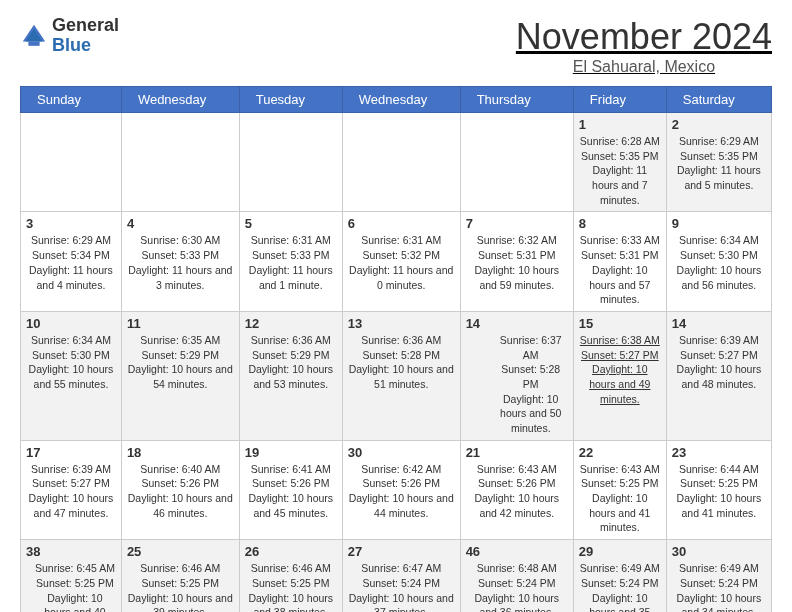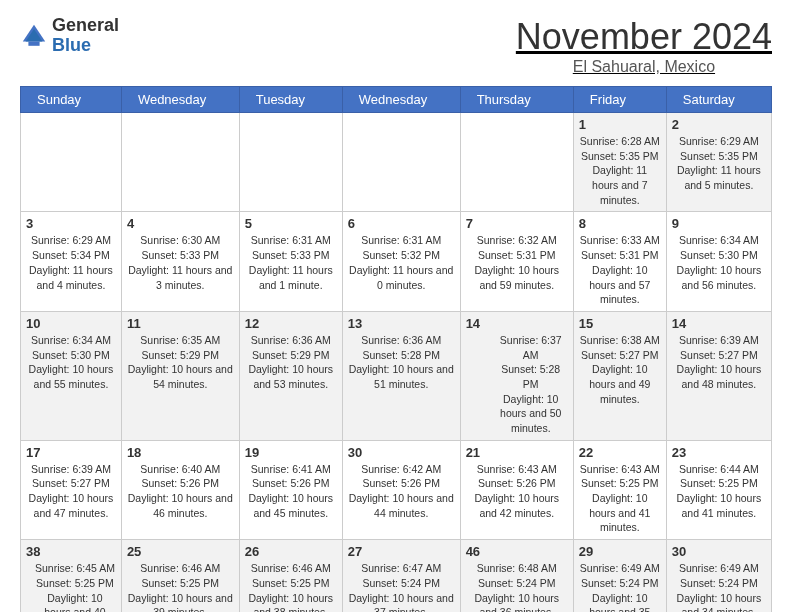--- a/index.html
+++ b/index.html
@@ -226,21 +226,21 @@
 Daylight: 10 hours and 51 minutes.</div>
           </td>
           <td>
             <span class="day-num">14</span>
             <div class="day-info" style="white-space: pre-line; margin-left: 28px;">Sunrise: 6:37 AM
 Sunset: 5:28 PM
 Daylight: 10 hours and 50 minutes.</div>
           </td>
           <td>
             <span class="day-num">15</span>
-            <div class="day-info" style="white-space: pre-line;">Sunrise: 6:38 AM
+            <div class="day-info" style="white-space: pre-line; text-decoration: underline;">Sunrise: 6:38 AM
 Sunset: 5:27 PM
 Daylight: 10 hours and 49 minutes.</div>
           </td>
           <td>
             <span class="day-num">14</span>
             <div class="day-info" style="white-space: pre-line;">Sunrise: 6:39 AM
 Sunset: 5:27 PM
 Daylight: 10 hours and 48 minutes.</div>
           </td>
         </tr>

